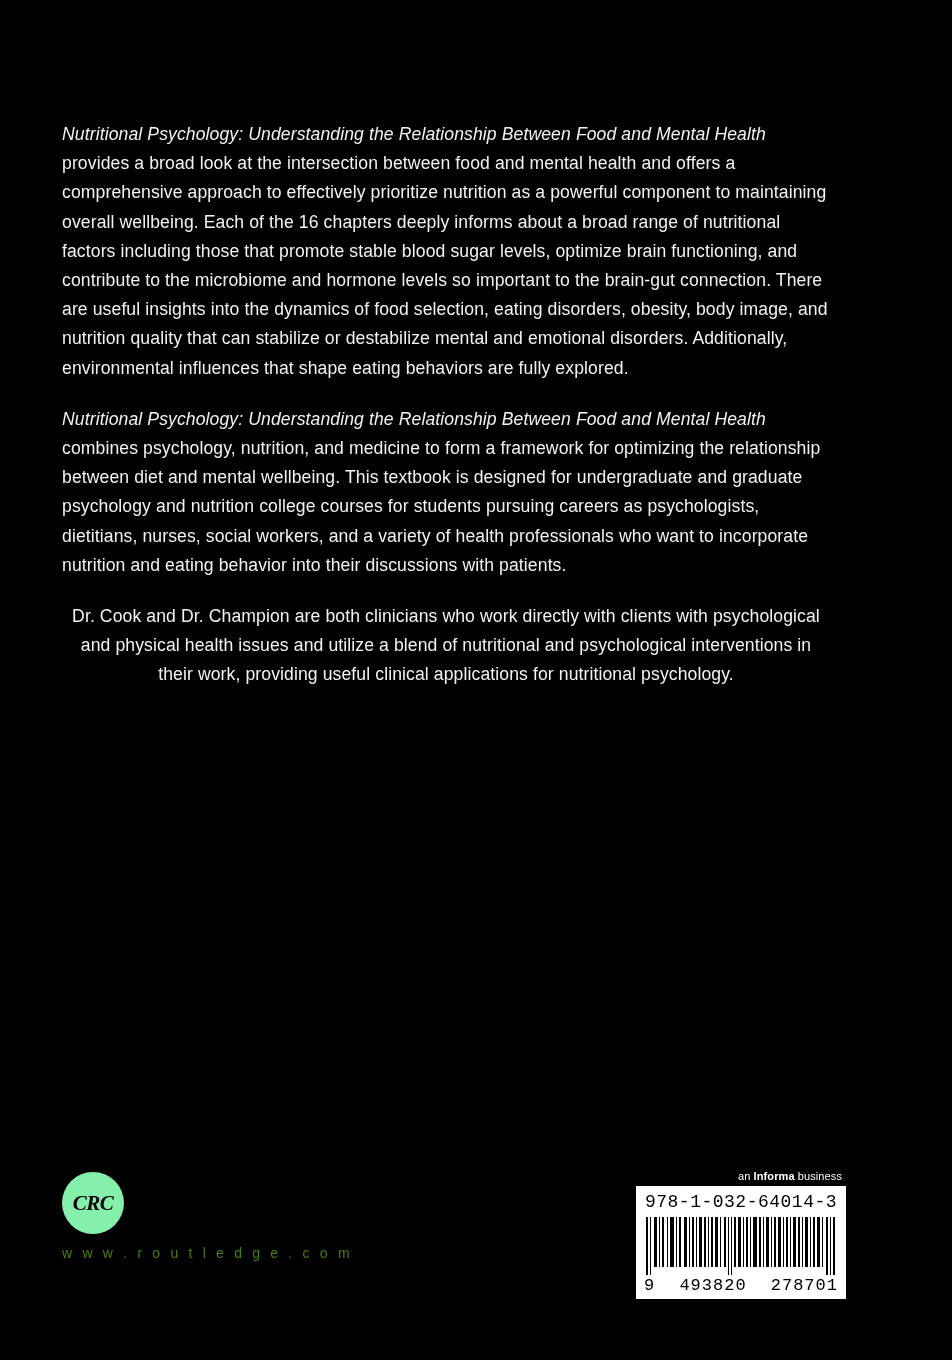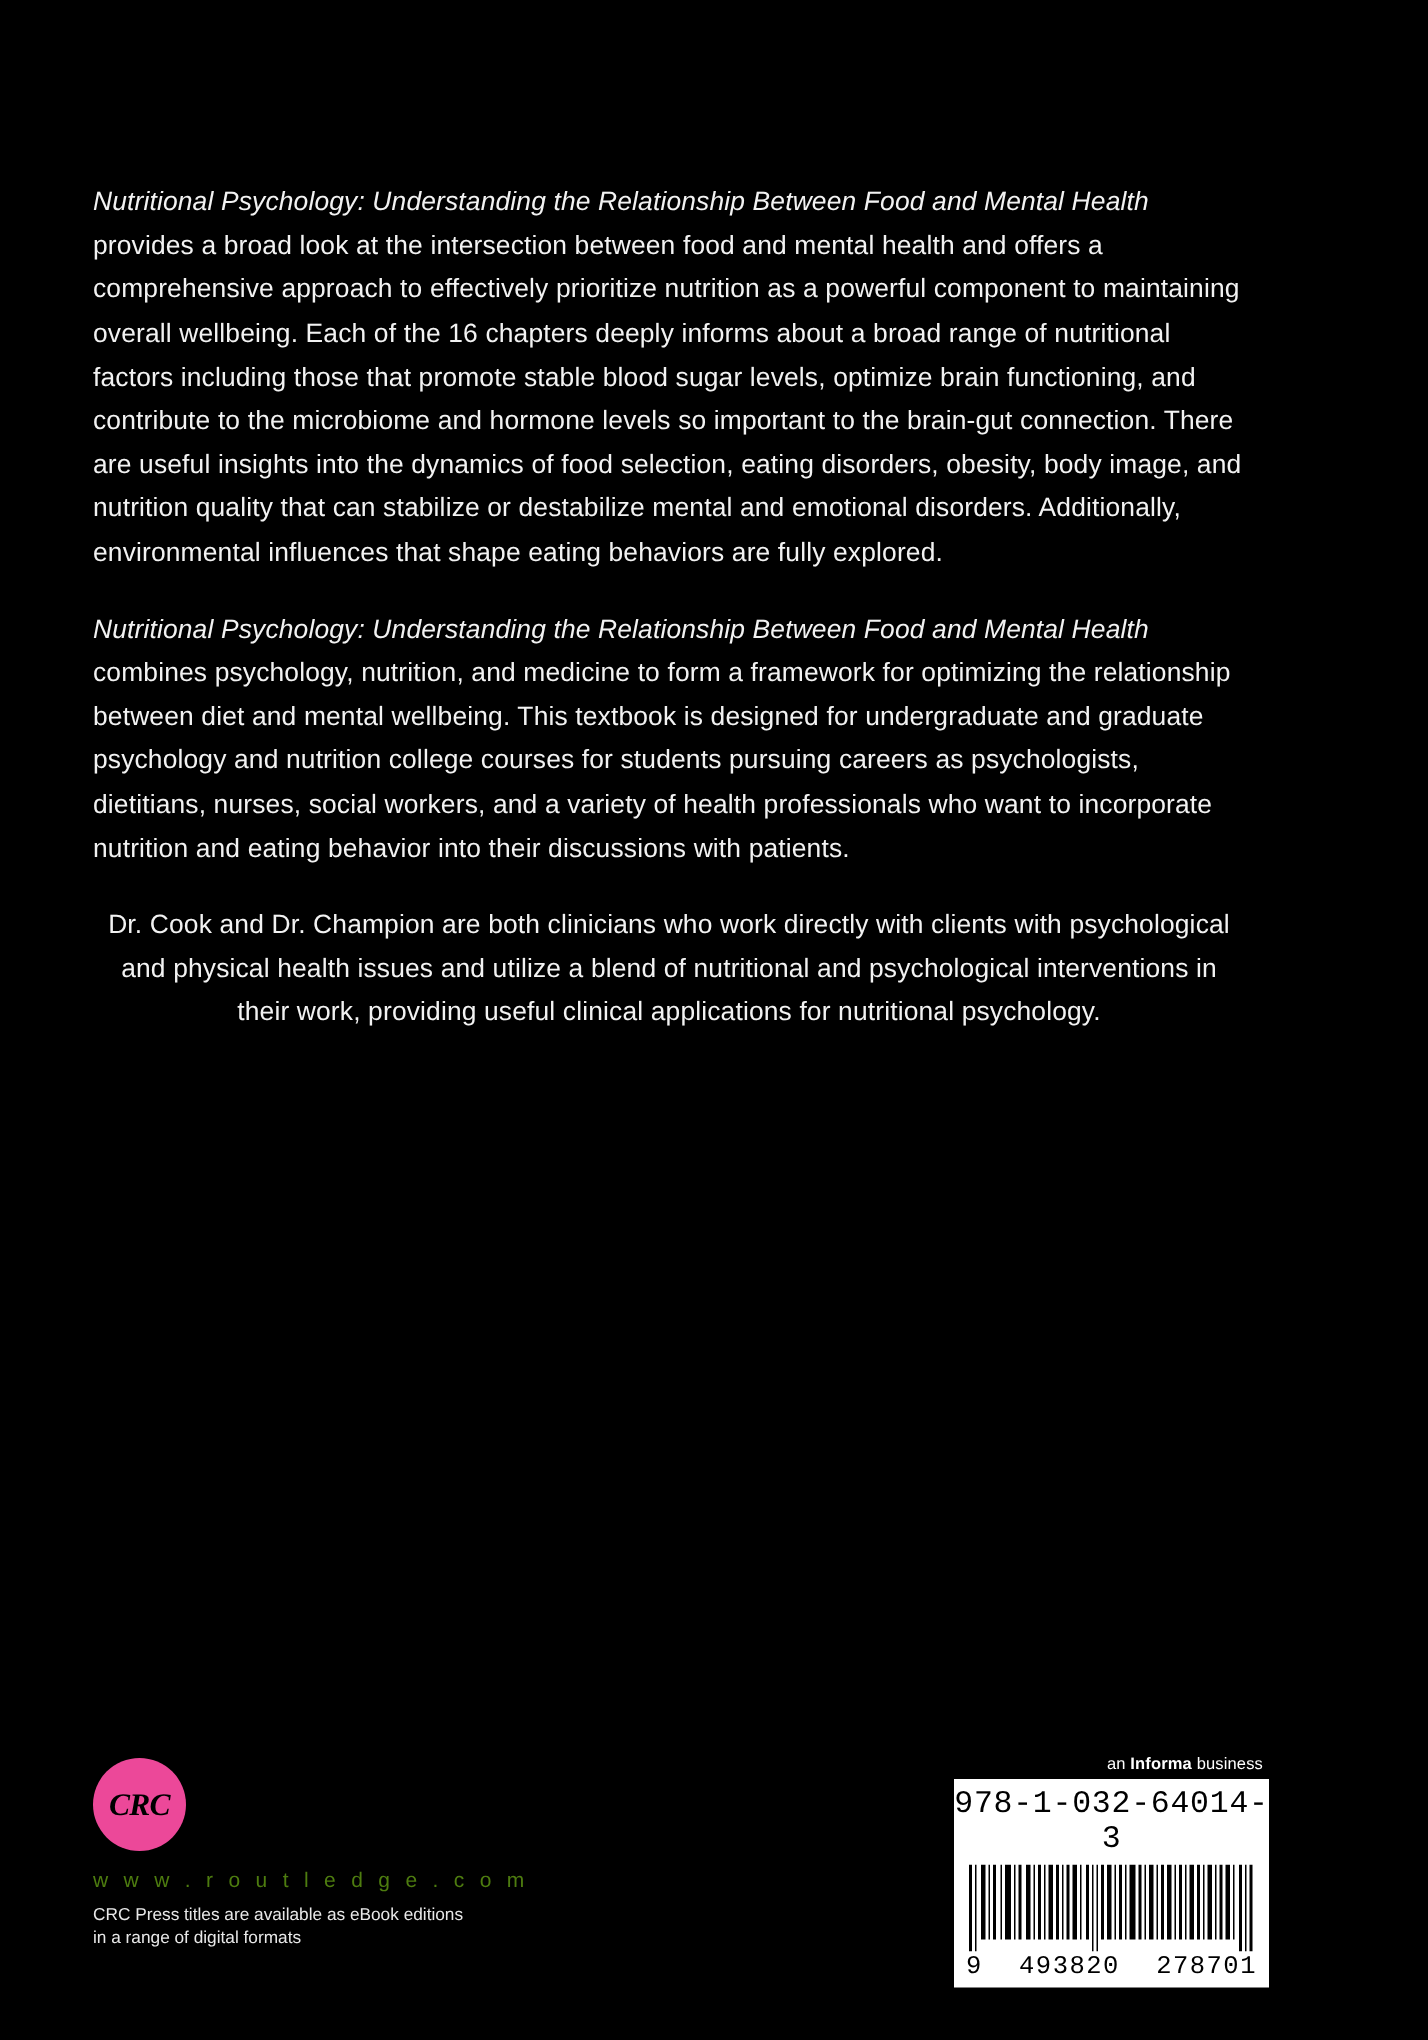--- a/index.html
+++ b/index.html
@@ -58,21 +58,21 @@
     width: 300px;
   }
   .crc-logo-row {
     display: flex;
     align-items: center;
   }
   .crc-circle {
     width: 62px;
     height: 62px;
     border-radius: 50%;
-    background: #ec4899;
+    background: #86efac;
     color: #000000;
     display: flex;
     align-items: center;
     justify-content: center;
     font-family: "Liberation Serif", serif;
     font-style: italic;
     font-weight: bold;
     font-size: 21px;
     letter-spacing: -0.5px;
     flex: 0 0 auto;
@@ -125,21 +125,21 @@
   .barcode-card {
     background: #ffffff;
     color: #000000;
     width: 210px;
     padding: 6px 0 4px 0;
     box-sizing: border-box;
   }
   .isbn-text {
     text-align: center;
     font-family: "Liberation Mono", monospace;
-    font-size: 21px;
+    font-size: 18px;
     letter-spacing: 0.5px;
     color: #000;
     margin-bottom: 5px;
   }
   .bars {
     height: 58px;
     margin: 0 10px;
     display: block;
   }
   .isbn-digits {
@@ -167,24 +167,20 @@
 
   </div>
 
   <div class="footer">
 
     <div class="crc-block">
       <div class="crc-logo-row">
         <div class="crc-circle">CRC</div>
       </div>
       <div class="crc-url">w w w . r o u t l e d g e . c o m</div>
-      <div class="crc-note">
-        <div>CRC Press titles are available as eBook editions</div>
-        <div>in a range of digital formats</div>
-      </div>
     </div>
 
     <div class="barcode-block">
       <div class="informa"><span>an </span><b>Informa</b><span> business</span></div>
 
       <div class="barcode-card">
         <div class="isbn-text">978-1-032-64014-3</div>
 
         <svg class="bars" viewBox="0 0 190 58" preserveAspectRatio="none">
           <g fill="#000000">

